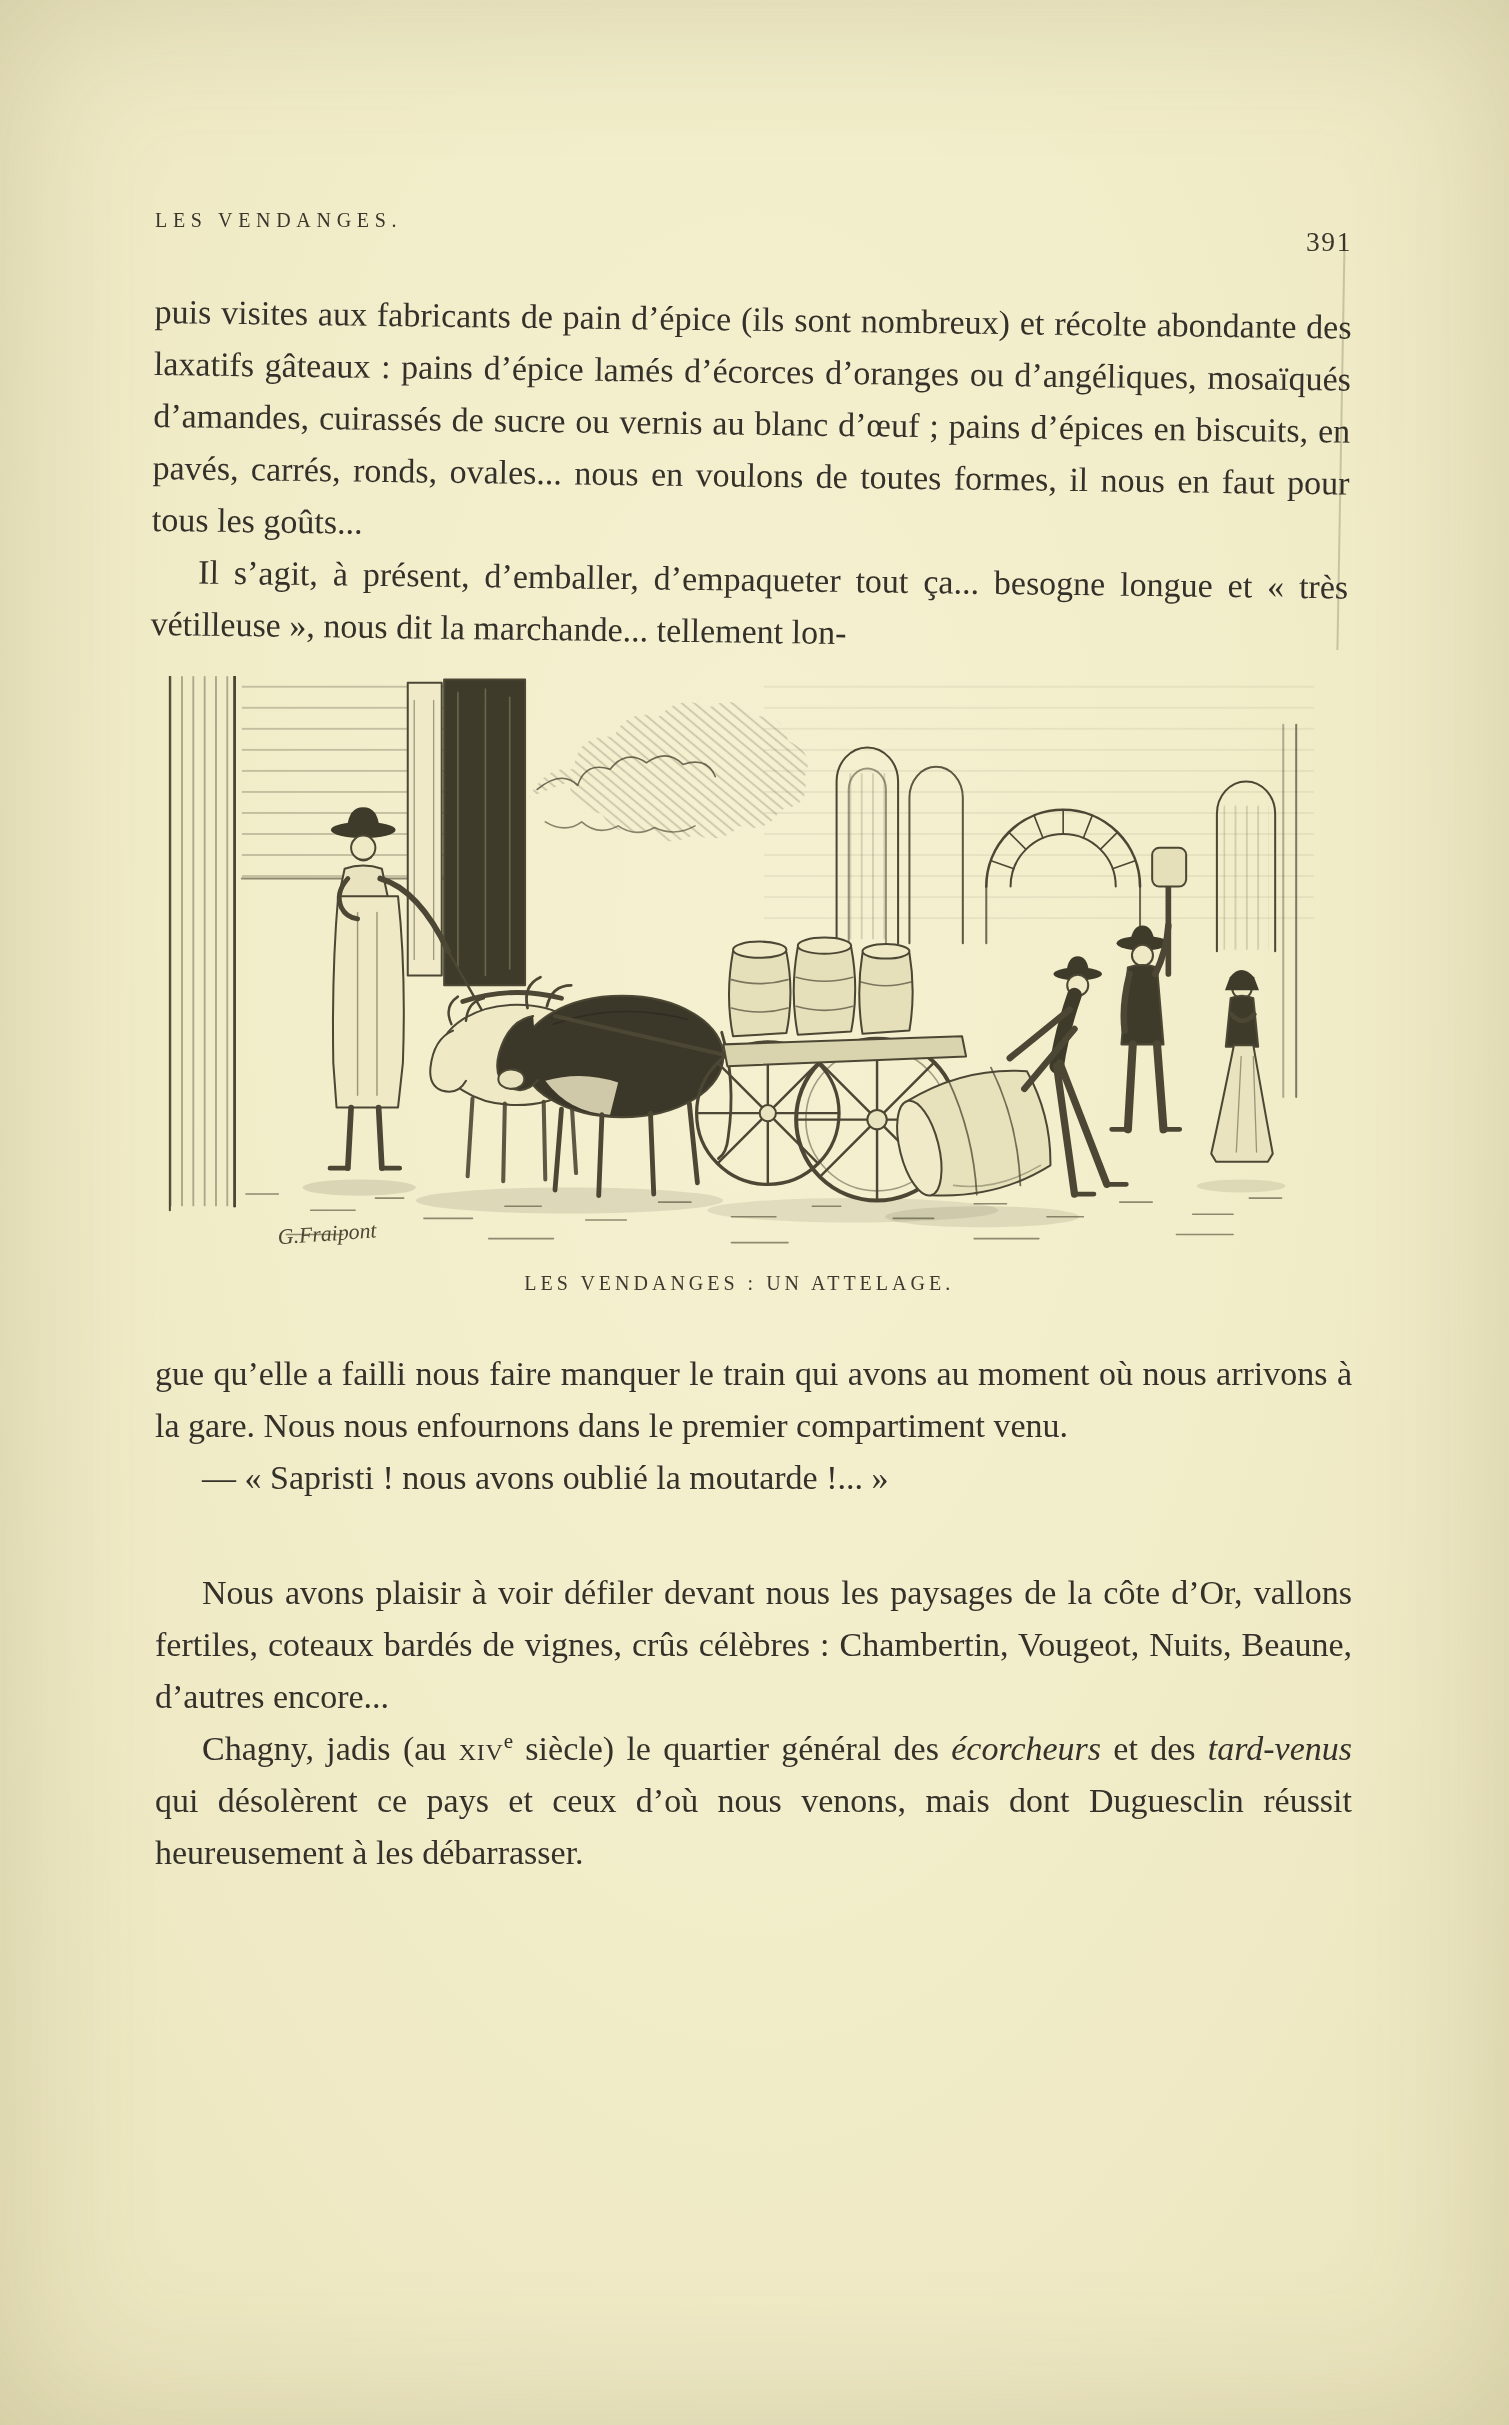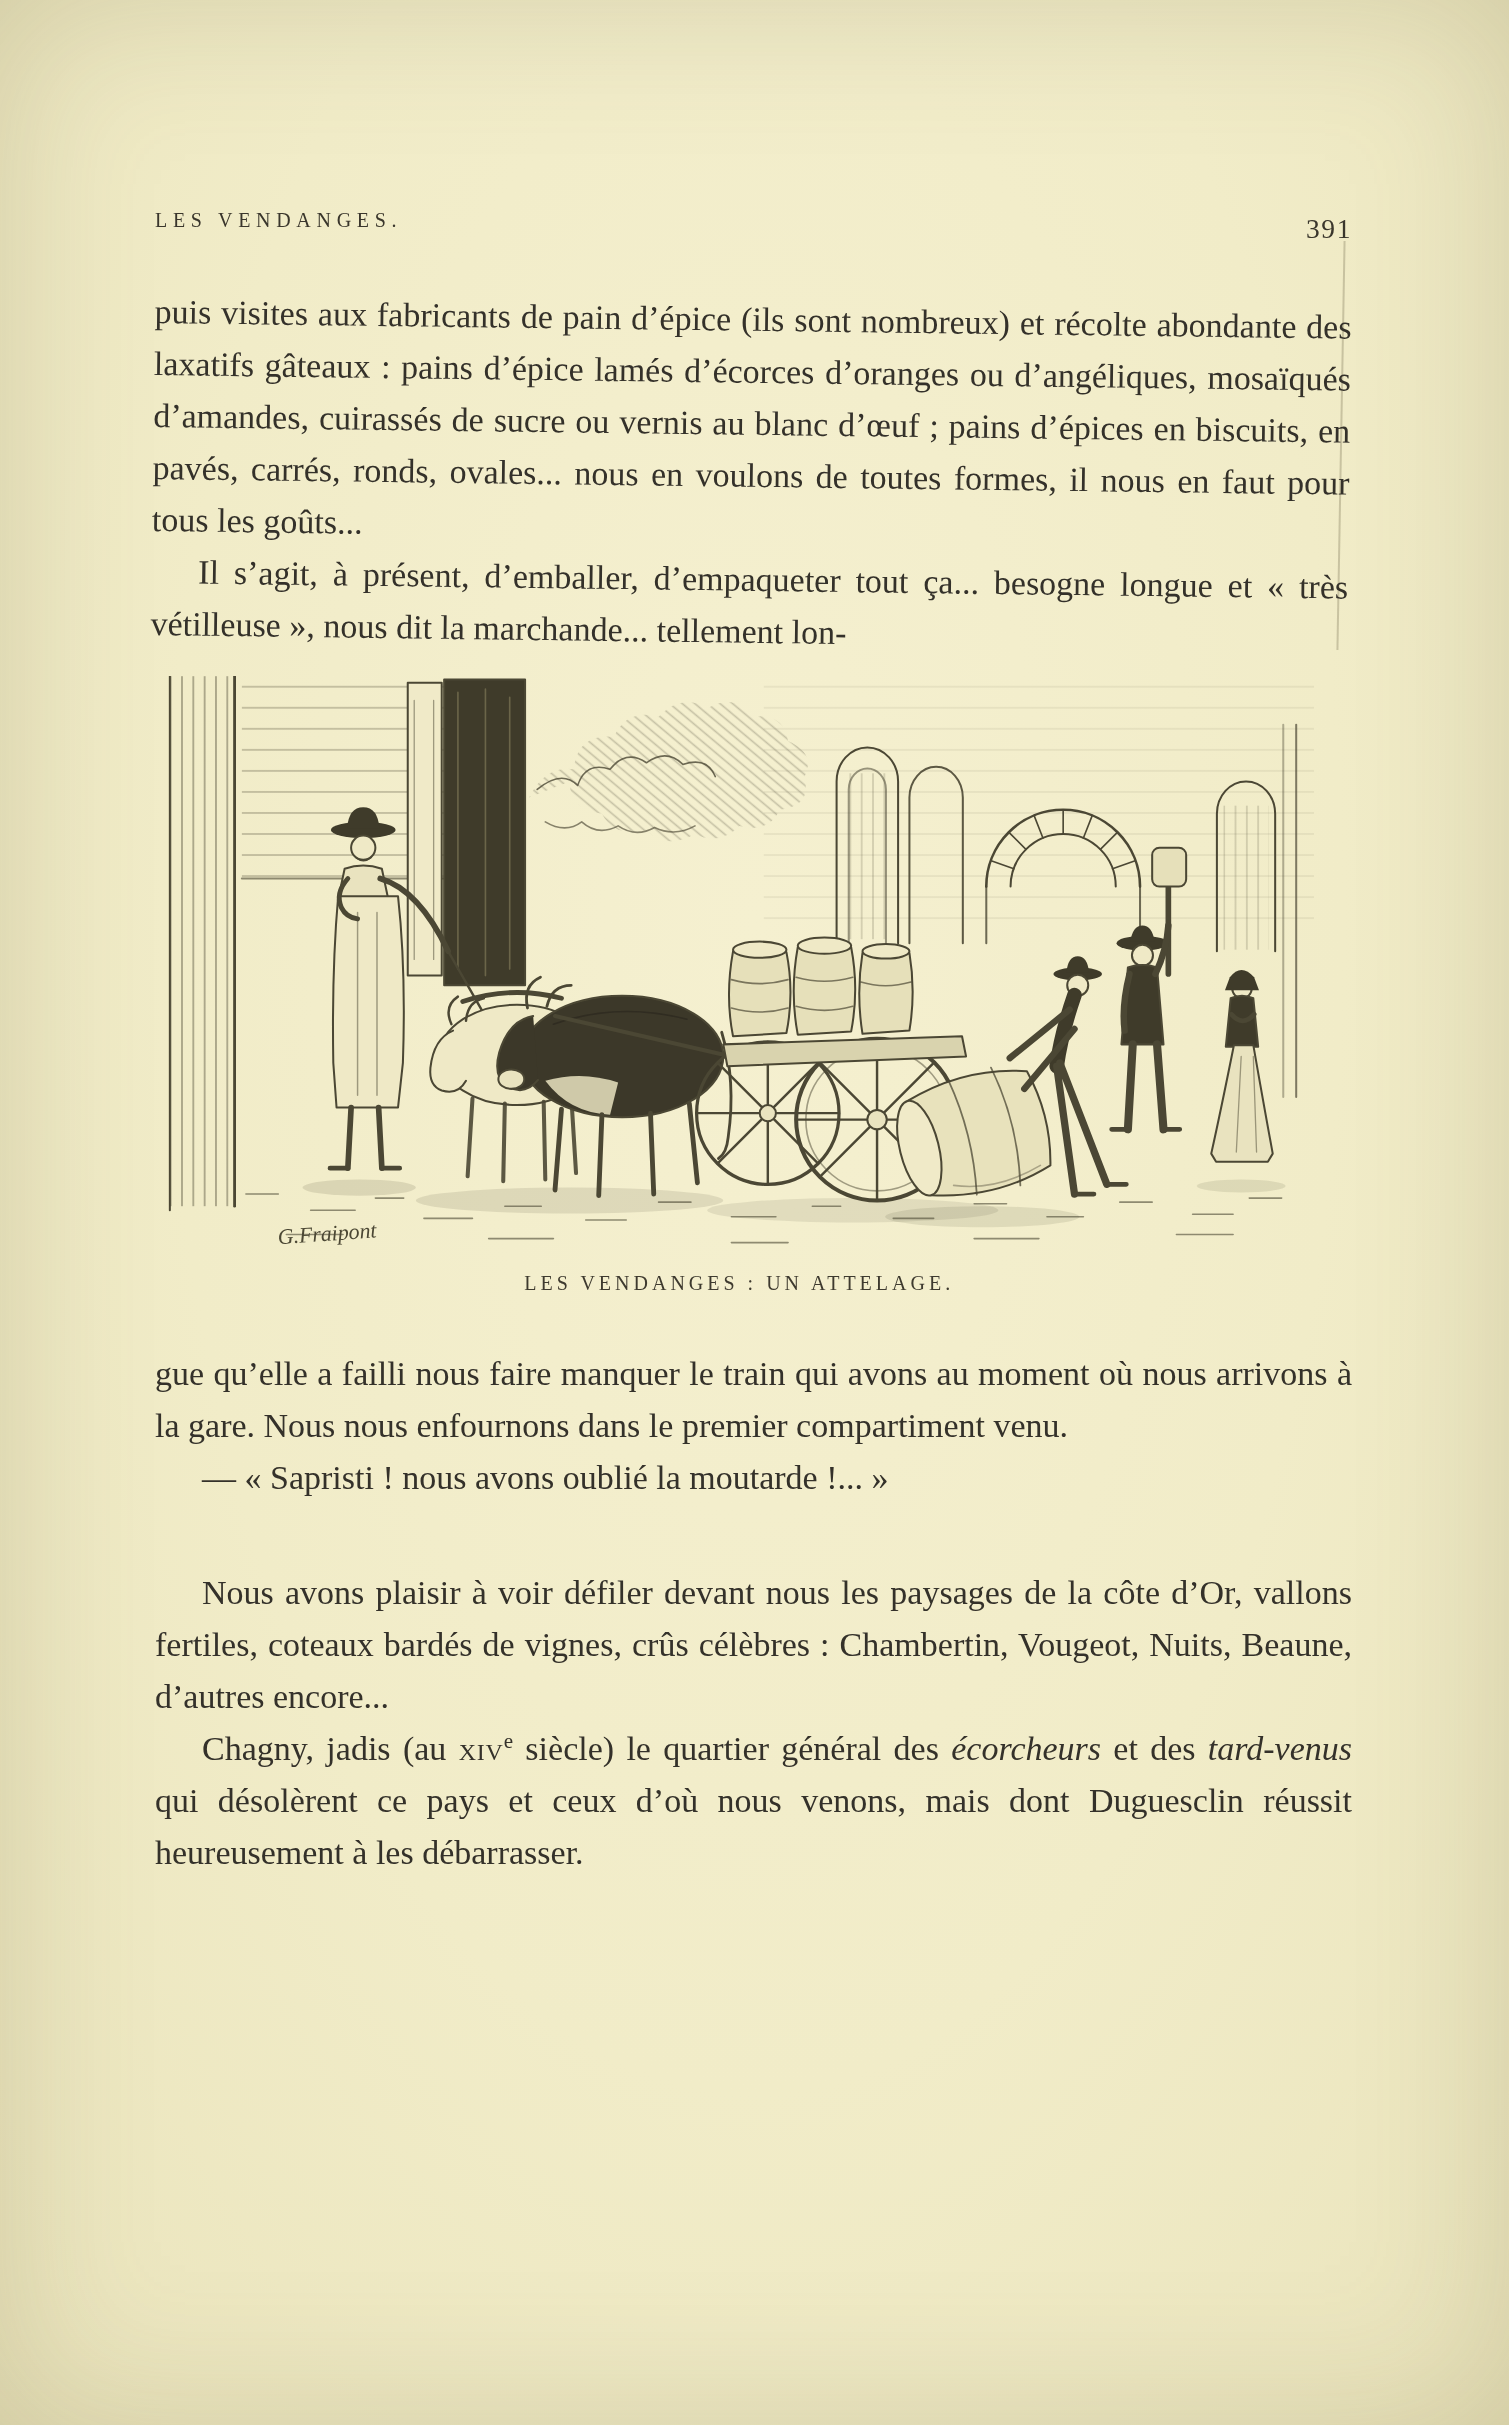--- a/index.html
+++ b/index.html
@@ -11,21 +11,21 @@
     overflow:hidden;
     font-family:"Liberation Serif", serif;
     color:#35322a;
   }
   .content{position:absolute;left:155px;top:209px;width:1197px;}
   .header{position:relative;height:45px;}
   .running-title{
     position:absolute;left:0;right:56px;text-align:left;
     font-size:20px;letter-spacing:5.7px;color:#3a362c;
   }
-  .page-number{position:absolute;right:0;top:4px;font-size:27.5px;letter-spacing:1.6px;color:#3a362c;}
+  .page-number{position:absolute;right:0;top:17px;font-size:27.5px;letter-spacing:1.6px;color:#3a362c;}
   .textblock{font-size:34px;line-height:52px;text-align:justify;color:#34312a;}
   .textblock.skew{transform:rotate(0.75deg);transform-origin:0 0;}
   .top-block{margin-top:32px;}
   .bottom-block{margin-top:53px;}
   .para{margin:0;}
   .para.indent{text-indent:47px;}
   .para.gap{margin-top:63px;}
   .it{font-style:italic;}
   .sc{font-variant:small-caps;letter-spacing:0.8px;}
   .sup{vertical-align:super;font-size:0.62em;line-height:0;}

